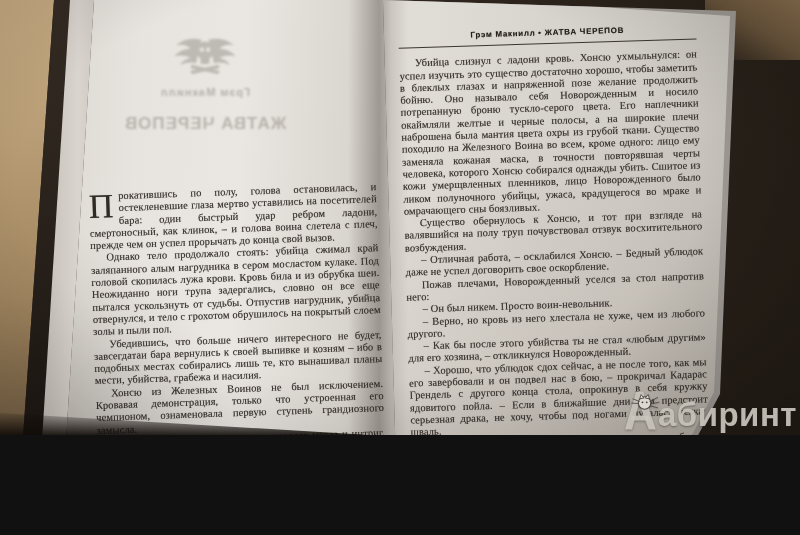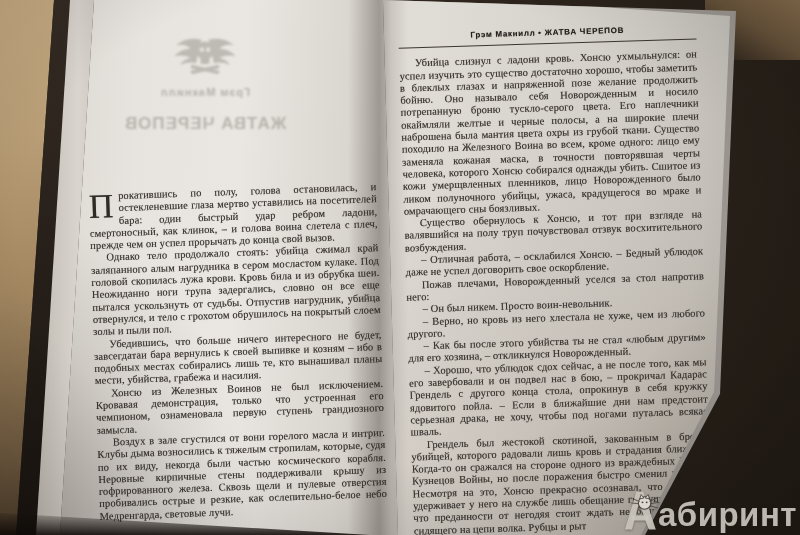--- a/index.html
+++ b/index.html
@@ -1,16 +1,16 @@
 <!DOCTYPE html>
 <html><head>
 <meta charset="utf-8">
 <style>
   html,body{margin:0;padding:0;background:#111;}
-  .stage{position:relative;width:800px;height:535px;overflow:hidden;
+  .stage{position:relative;width:800px;height:435px;overflow:hidden;
          background:linear-gradient(115deg,#3b2f24 0%,#2d251d 45%,#231c15 100%);
          font-family:"Liberation Serif",serif;}
   .stage *{box-sizing:border-box;}
 
   
   .wood-left{position:absolute;left:0;top:0;width:150px;height:535px;
      background:linear-gradient(178deg,#c6ab82 0%,#b89d76 25%,#a0855f 55%,#6e593f 85%,#4a3a29 100%);
      clip-path:polygon(0 0,54px 0,16px 100%,0 100%);}
   .wood-topright{position:absolute;right:0;top:0;width:95px;height:60px;
      background:linear-gradient(to bottom left,#8a7050 0%,#6a553c 45%,rgba(42,33,24,0) 95%);}

